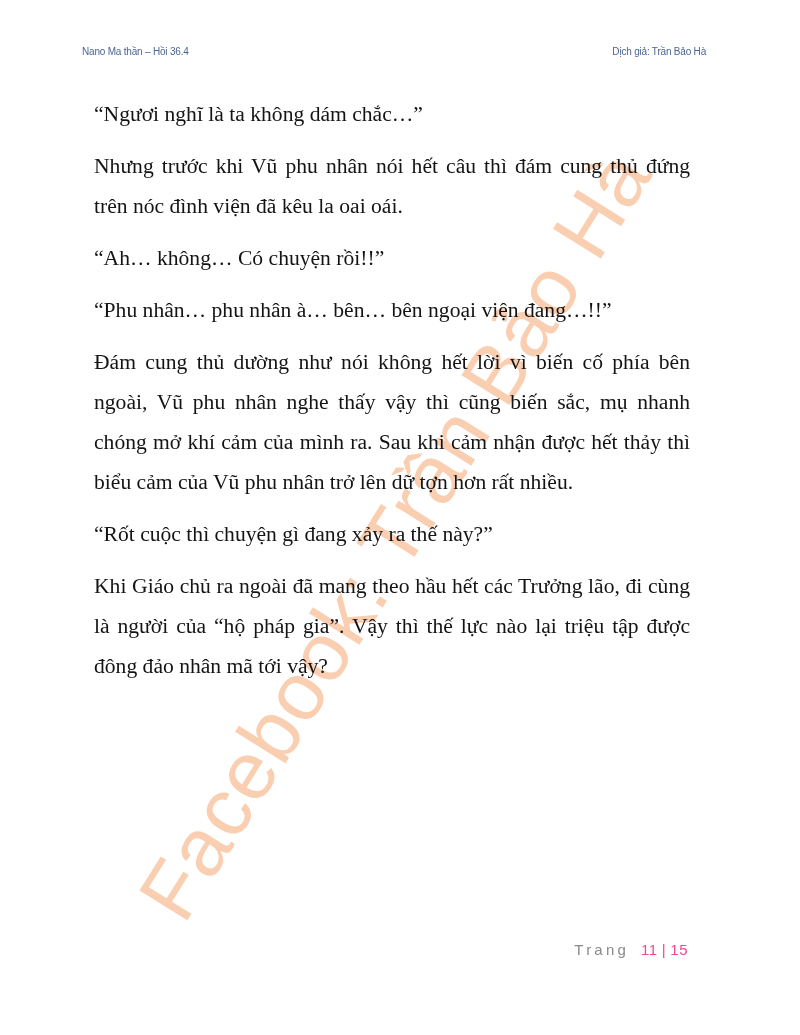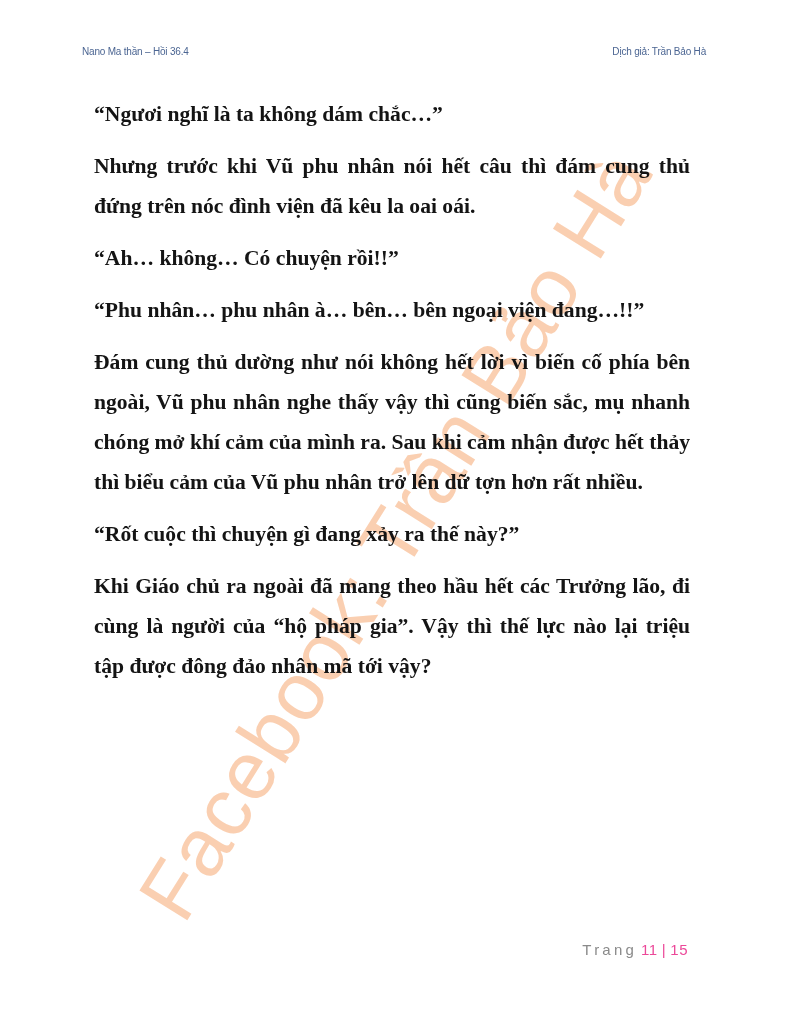--- a/index.html
+++ b/index.html
@@ -38,33 +38,32 @@
     width: 612px;
     font-family: "Liberation Serif", serif;
     font-size: 21.6px;
     color: #141414;
     line-height: 40px;
     text-align: justify;
     z-index: 2;
   }
   .content p {
     margin: 0 16px 12px 0;
-    font-weight: bold;
   }
   .footer {
     position: absolute;
     top: 941px;
     right: 112px;
     font-family: "Liberation Sans", sans-serif;
     font-size: 15px;
     color: #8a8a8a;
   }
   .footer .trang {
     letter-spacing: 3.2px;
-    margin-right: 4px;
+    margin-right: 12px;
   }
   .footer .num {
     color: #ec4899;
     letter-spacing: 0.5px;
   }
   .watermark {
     position: absolute;
     left: 395px;
     top: 535px;
     transform: translate(-50%, -50%) rotate(-58deg);

